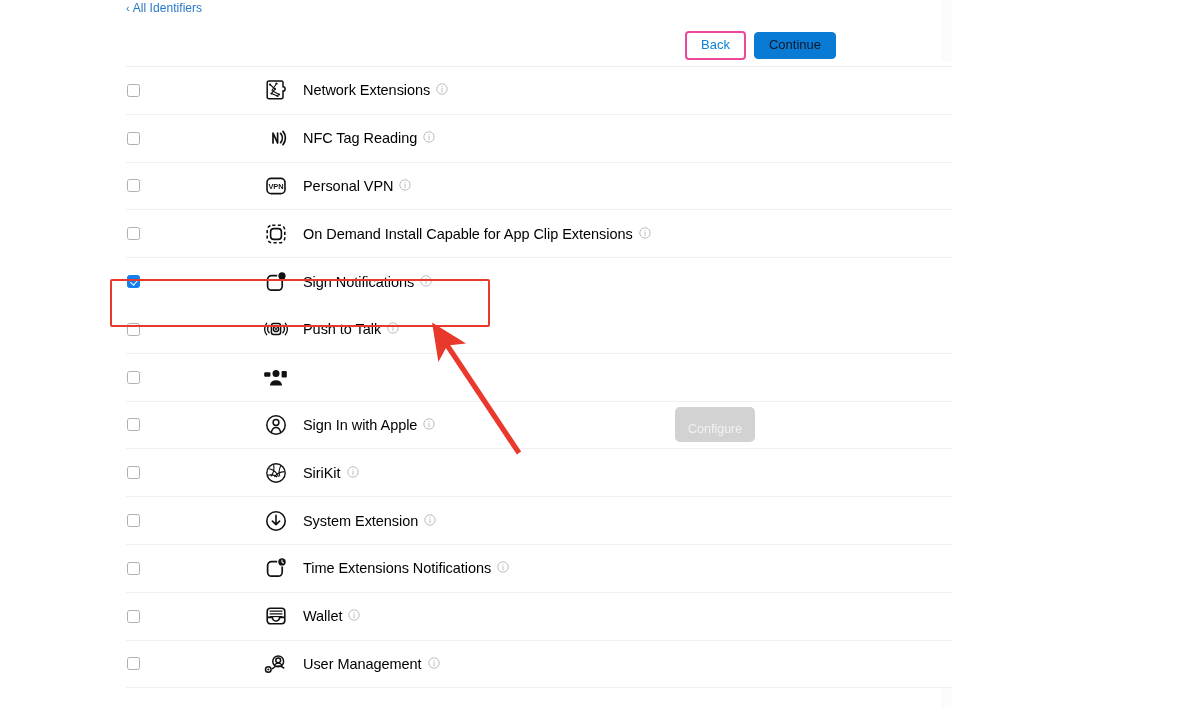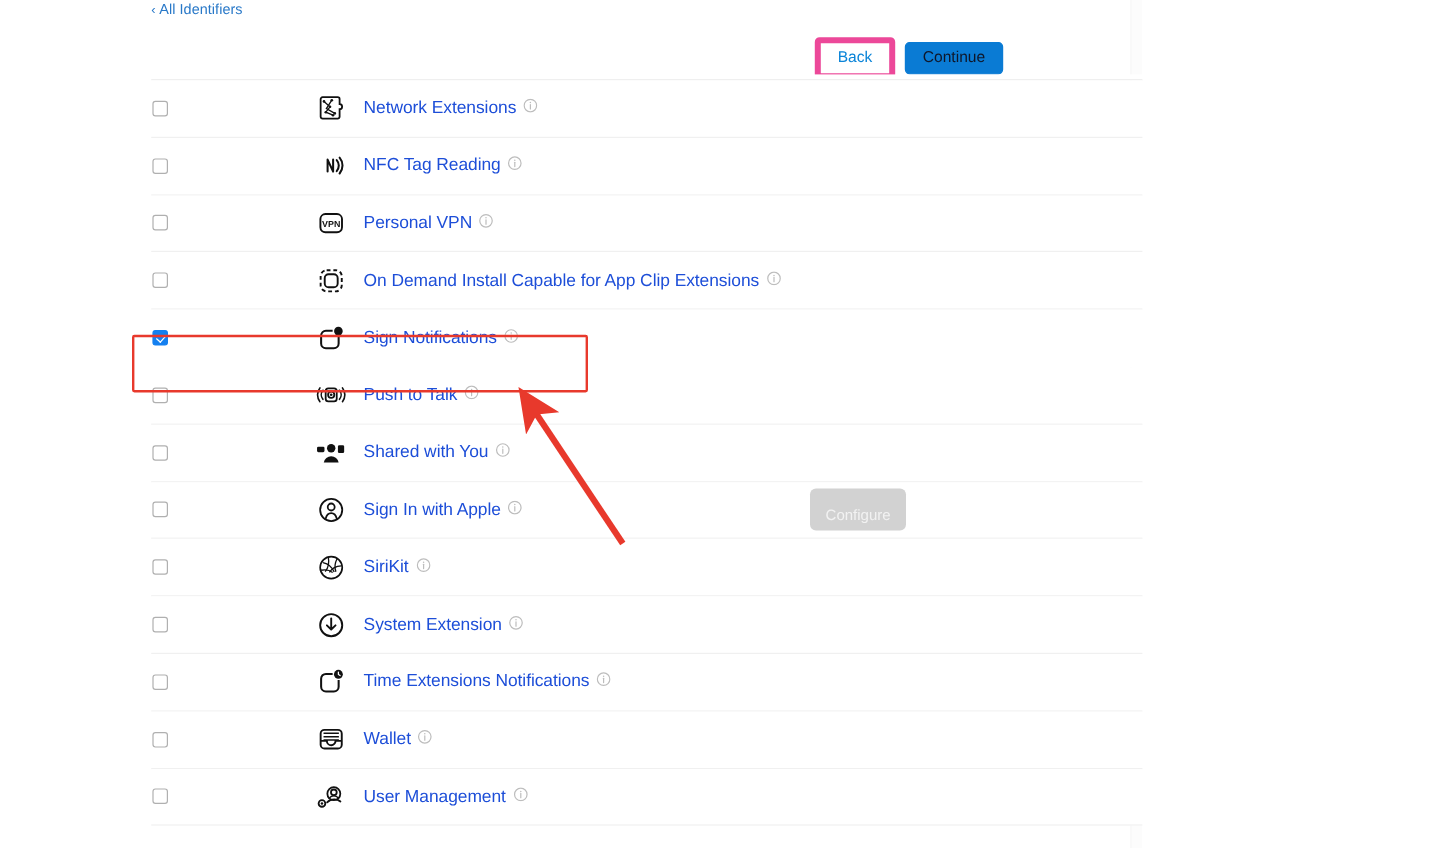--- a/index.html
+++ b/index.html
@@ -58,21 +58,21 @@
     font-family: "Liberation Sans", sans-serif;
     font-size: 13px;
     border-radius: 4px;
     padding: 4px 14px 5px 14px;
     line-height: 16px;
     cursor: pointer;
     white-space: nowrap;
   }
   .btn-secondary {
     background: #ffffff;
-    border: 5px solid #ec4899;
+    border: 2px solid #ec4899;
     color: #0a84d8;
   }
   .btn-primary {
     background: #0a7bd4;
     border: 1px solid #0a7bd4;
     color: #0f172a;
   }
 
   
   #cap-list {
@@ -135,21 +135,21 @@
   .icon-cell svg { display: block; }
   .label-cell {
     flex: 1 1 auto;
     display: flex;
     align-items: center;
     padding-left: 9px;
     min-width: 0;
   }
   .cap-label {
     font-size: 14.5px;
-    color: #1d4ed8;
+    color: #000000;
     letter-spacing: -0.05px;
     white-space: nowrap;
   }
   .info-icon {
     margin-left: 6px;
     flex: 0 0 auto;
     cursor: pointer;
   }
   .config-cell {
     flex: 0 0 auto;
@@ -339,28 +339,20 @@
           <div class="cb"></div>
         </div>
         <div class="icon-cell">
           <svg width="26" height="24" viewBox="0 0 26 24" fill="#111" stroke="none">
       <circle cx="13" cy="8.6" r="3.5"></circle>
       <path d="M6.8 20.4a6.3 6.3 0 0 1 12.4 0z"></path>
       <rect x="1.2" y="7.2" width="6.2" height="4.6" rx="1.1"></rect>
       <rect x="18.6" y="6.1" width="5.2" height="6.4" rx="1.1"></rect>
     </svg>
         </div>
-        <div class="label-cell">
-          <span class="cap-label">Shared with You</span>
-          <span class="info-icon"><svg width="12" height="12" viewBox="0 0 12 12" fill="none" stroke="#bdbdbd" stroke-width="1">
-    <circle cx="6" cy="6" r="5.2"></circle>
-    <circle cx="6" cy="3.5" r="0.62" fill="#bdbdbd" stroke="none"></circle>
-    <path d="M6 5.2v3.6" stroke-linecap="round"></path>
-  </svg></span>
-        </div>
       </div>
       <div class="cap-row">
         <div class="cb-cell">
           <div class="cb"></div>
         </div>
         <div class="icon-cell">
           <svg width="24" height="24" viewBox="0 0 24 24" fill="none" stroke="#111" stroke-width="1.5">
       <circle cx="12" cy="12" r="9.2"></circle>
       <circle cx="12" cy="9.5" r="2.9"></circle>
       <path d="M7.4 19.2c0.7-3.1 2.4-4.6 4.6-4.6s3.9 1.5 4.6 4.6" stroke-linecap="round"></path>

